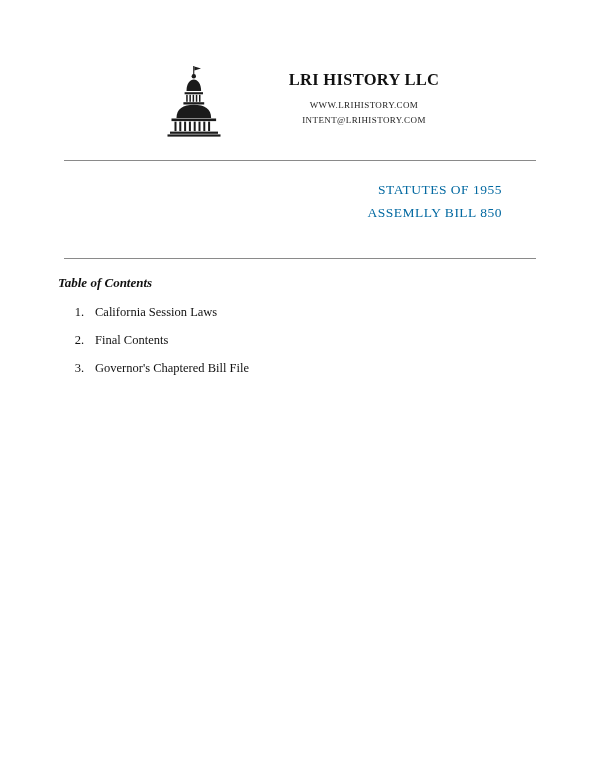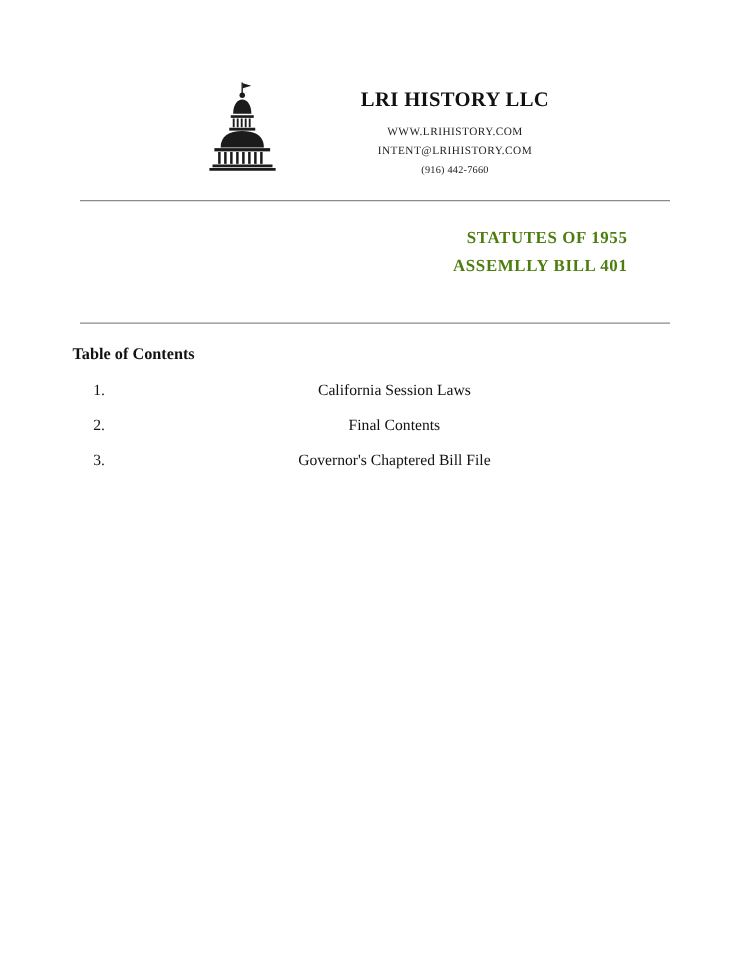--- a/index.html
+++ b/index.html
@@ -23,21 +23,21 @@
   }
 
   
   .letterhead {
     position: absolute;
     top: 58px;
     left: 0;
     right: 0;
     display: flex;
     flex-direction: row;
-    align-items: center;
+    align-items: flex-start;
     justify-content: center;
     padding-left: 44px;
   }
   .logo {
     width: 78px;
     height: 76px;
     margin-right: 6px;
     margin-top: 6px;
     flex: 0 0 auto;
   }
@@ -83,34 +83,35 @@
   
   .title-block {
     position: absolute;
     top: 178px;
     left: 64px;
     right: 98px;
     text-align: right;
   }
   .title-line {
     font-size: 13.5px;
-    font-weight: bold;
+    font-weight: normal;
     letter-spacing: 0.5px;
     line-height: 1.72;
-    color: #4d7c0f;
+    color: #0369a1;
   }
 
   
   .toc-heading {
     position: absolute;
     top: 275px;
     left: 58px;
     font-size: 13px;
     font-weight: bold;
     color: #111;
+    font-style: italic;
   }
   .toc-list {
     position: absolute;
     top: 305px;
     left: 58px;
     right: 64px;
     margin: 0;
     padding: 0;
     list-style: none;
   }
@@ -123,21 +124,21 @@
     margin-bottom: 13px;
     color: #111;
   }
   .toc-num {
     width: 26px;
     flex: 0 0 auto;
     text-align: right;
     padding-right: 11px;
     box-sizing: content-box;
   }
-  .toc-label { flex: 1 1 auto; text-align: center; }
+  .toc-label { flex: 1 1 auto; }
 </style>
 </head>
 <body>
 
 <div class="page">
 
   <div class="letterhead">
 
     <div class="logo">
       <svg width="78" height="76" viewBox="0 0 78 76" xmlns="http://www.w3.org/2000/svg">
@@ -174,30 +175,29 @@
           <rect x="14.0" y="67.6" width="48.0" height="2.2"></rect>
           <rect x="11.5" y="70.4" width="53.0" height="2.2"></rect>
         </g>
       </svg>
     </div>
 
     <div class="letterhead-text">
       <div class="company-name">LRI HISTORY LLC</div>
       <div class="contact-line">WWW.LRIHISTORY.COM</div>
       <div class="contact-line">INTENT@LRIHISTORY.COM</div>
-      <div class="phone-line">(916) 442-7660</div>
     </div>
   </div>
 
   <div class="rule rule-top"></div>
   <div class="rule rule-bottom"></div>
 
   <div class="title-block">
     <div class="title-line">STATUTES OF 1955</div>
-    <div class="title-line">ASSEMLLY BILL 401</div>
+    <div class="title-line">ASSEMLLY BILL 850</div>
   </div>
 
   <div class="toc-heading">Table of Contents</div>
 
   <ul class="toc-list">
     <li class="toc-item">
       <span class="toc-num">1.</span>
       <span class="toc-label">California Session Laws</span>
     </li>
     <li class="toc-item">

